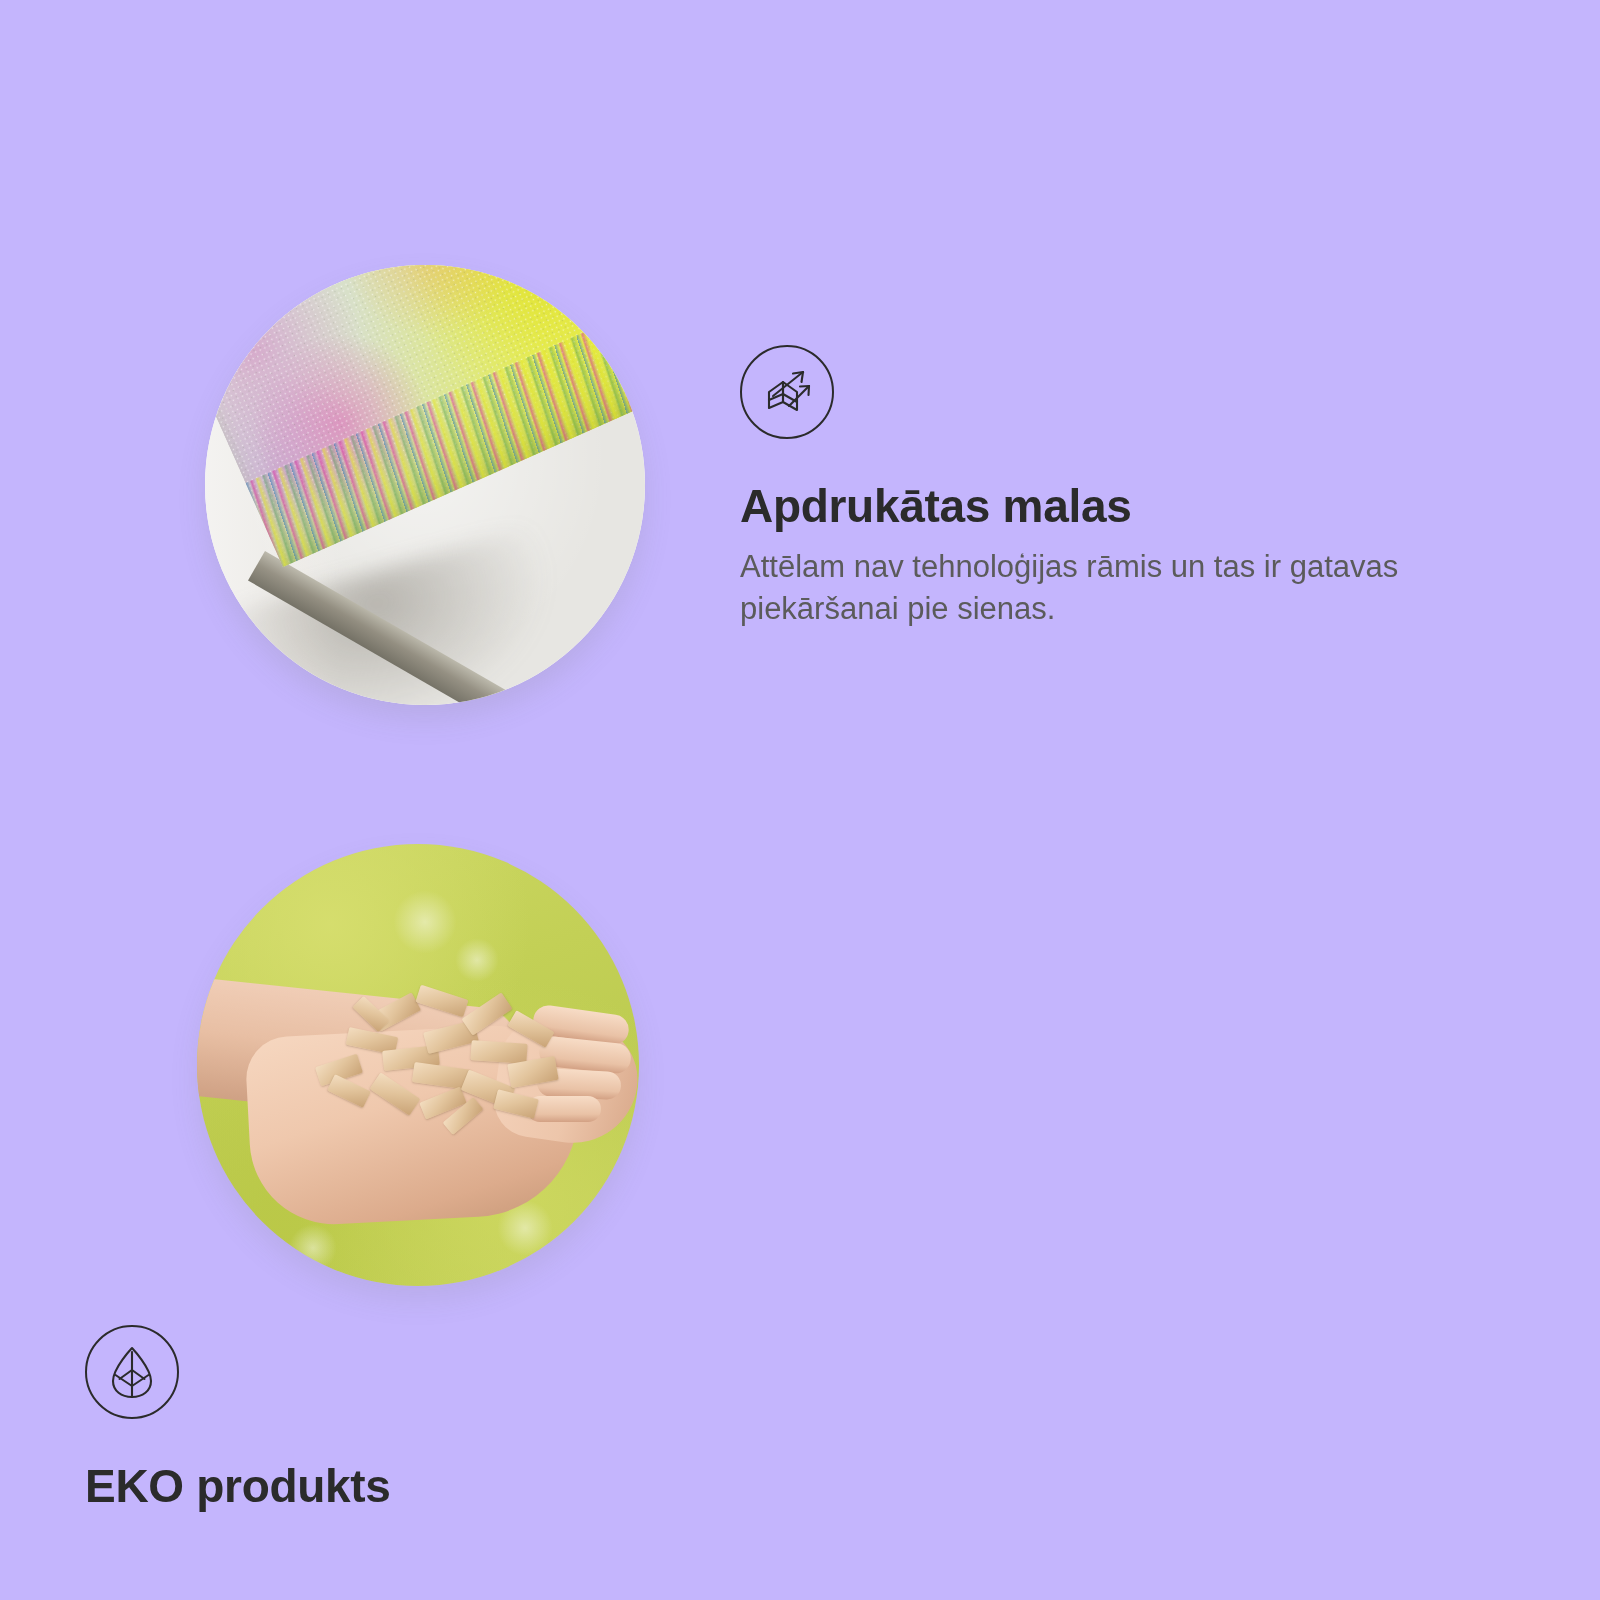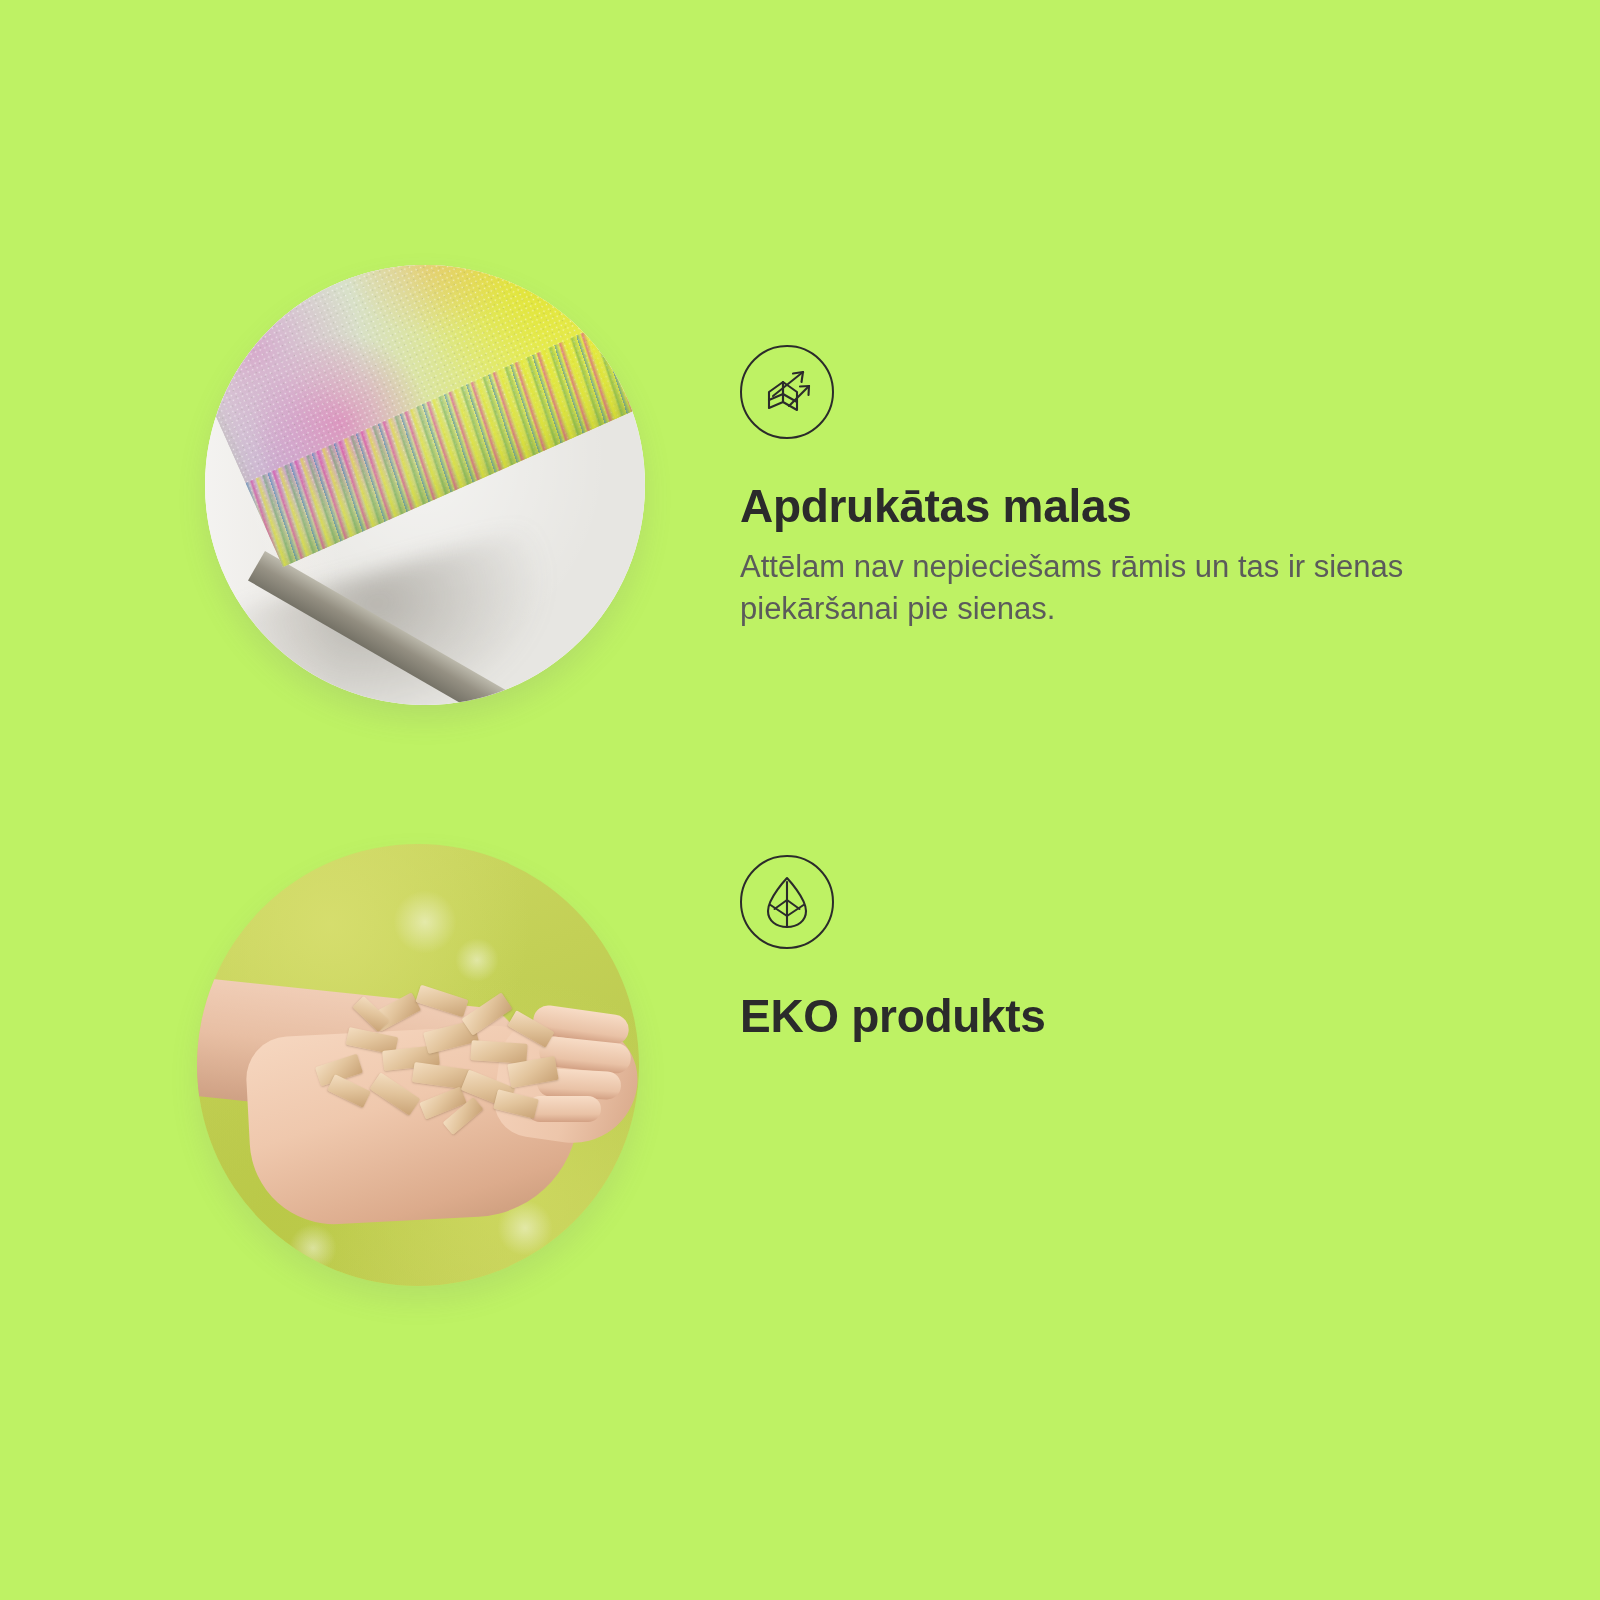--- a/index.html
+++ b/index.html
@@ -12,31 +12,31 @@
     height: 1600px;
     background: #f0f0f0;
     font-family: "Liberation Sans", sans-serif;
     overflow: hidden;
     position: relative;
   }
 
   .page {
     position: absolute;
     inset: 0;
-    background: #bef264;
+    background: #c4b5fd;
   }
 
   
   .feature {
     position: absolute;
     display: flex;
     align-items: flex-start;
   }
   #feature-edges  { left: 0;   top: 245px;  width: 1600px; height: 500px; }
-  #feature-eco    { left: 0;   top: 830px;  width: 1600px; height: 500px; }
+  #feature-eco    { left: 0;   top: 830px;  width: 1600px; height: 500px; flex-direction: column; }
 
   
   .media-wrap {
     position: relative;
     width: 470px;
     height: 470px;
     flex: 0 0 470px;
     margin-left: 185px;
   }
   .media-circle {
@@ -270,21 +270,21 @@
           <path d="M14 32 L44 8"></path>
           <path d="M44 8 L34 9.5"></path>
           <path d="M44 8 L42.5 18"></path>
 
           <path d="M30 42 L50 22"></path>
           <path d="M50 22 L41 22.5"></path>
           <path d="M50 22 L49.5 31"></path>
         </svg>
       </div>
       <h2 class="feature-title">Apdrukātas malas</h2>
-      <p class="feature-desc">Attēlam nav nepieciešams rāmis un tas ir sienas piekāršanai pie sienas.</p>
+      <p class="feature-desc">Attēlam nav tehnoloģijas rāmis un tas ir gatavas piekāršanai pie sienas.</p>
     </div>
   </section>
 
   <section class="feature" id="feature-eco">
 
     <div class="media-wrap">
       <div class="media-circle" id="eco-media">
         <div class="bokeh" style="left:196px;top:46px;width:64px;height:64px;"></div>
         <div class="bokeh" style="left:258px;top:94px;width:44px;height:44px;"></div>
         <div class="bokeh" style="left:300px;top:356px;width:56px;height:56px;"></div>

